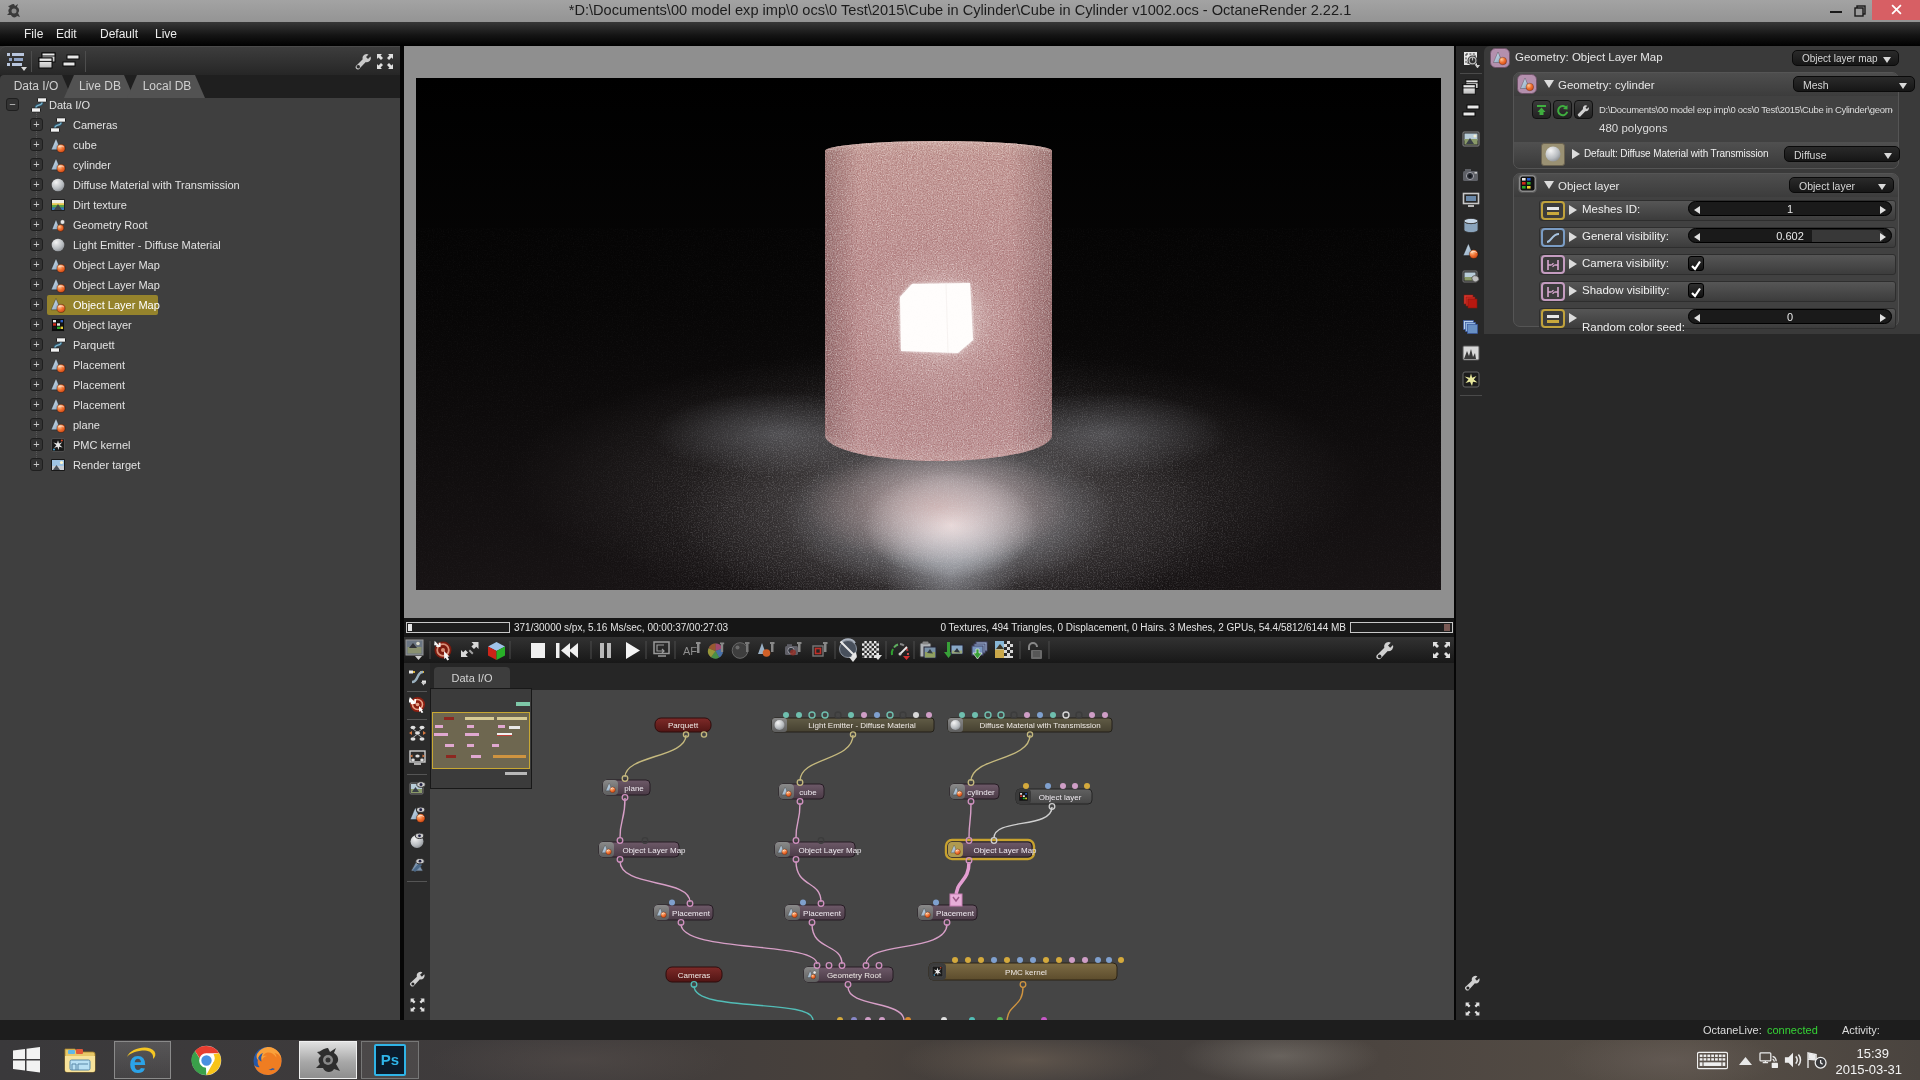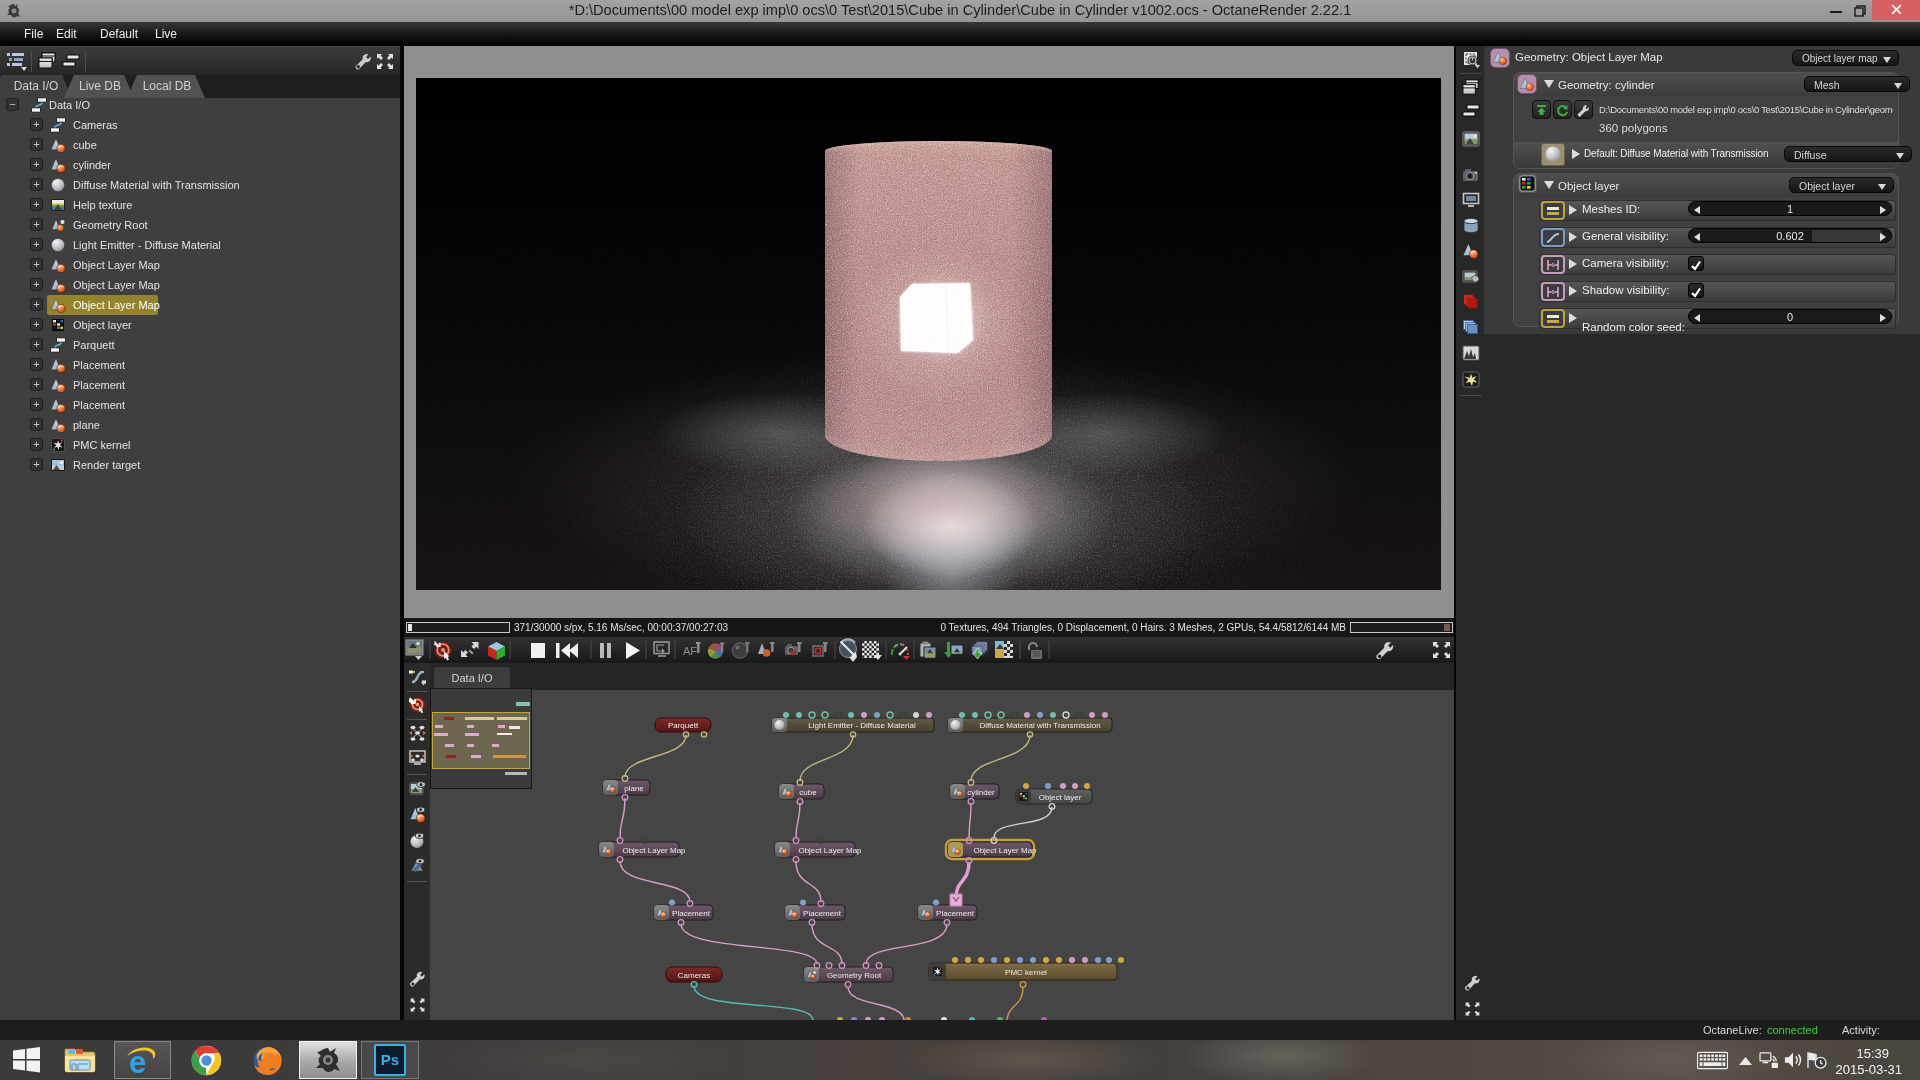--- a/index.html
+++ b/index.html
@@ -241,21 +241,21 @@
         <svg class="ticon" style="left:50px">
           <use href="#i-sph"></use>
         </svg>
         <div class="lbl" style="left:73px">Diffuse Material with Transmission</div>
       </div>
     <div class="trow" style="top:97px">
         <div class="expander" style="left:30px">+</div>
         <svg class="ticon" style="left:50px">
           <use href="#i-img"></use>
         </svg>
-        <div class="lbl" style="left:73px">Help texture</div>
+        <div class="lbl" style="left:73px">Dirt texture</div>
       </div>
     <div class="trow" style="top:117px">
         <div class="expander" style="left:30px">+</div>
         <svg class="ticon" style="left:50px">
           <use href="#i-mesh2"></use>
         </svg>
         <div class="lbl" style="left:73px">Geometry Root</div>
       </div>
     <div class="trow" style="top:137px">
         <div class="expander" style="left:30px">+</div>
@@ -1085,47 +1085,47 @@
 
   <div class="abs" style="left:57px;top:26px;width:386px;height:97px;background:#414141;border:1px solid #555;border-radius:7px"></div>
   <div class="abs" style="left:58px;top:27px;width:384px;height:23px;background:linear-gradient(#4e4e4e,#3c3c3c);border-radius:6px 6px 0 0"></div>
   <svg class="abs" style="left:61px;top:28px" width="20" height="20" viewBox="0 0 20 20">
       <rect x="0.5" y="0.5" width="19" height="19" rx="5" fill="#b490ae" stroke="#6e5268"></rect>
       <path d="M8 4 L12.5 14.5 L3.5 14.5 Z" fill="url(#gcone)" stroke="rgba(0,0,0,0.4)" stroke-width="0.6"></path>
       <circle cx="12.8" cy="13" r="3.8" fill="url(#gball)" stroke="rgba(0,0,0,0.4)" stroke-width="0.6"></circle>
     </svg>
   <i class="tri-d abs" style="left:88px;top:34px"></i>
   <div class="abs" style="left:102px;top:33px;font-size:11.5px;color:#e6e6e6">Geometry: cylinder</div>
-  <div class="abs rp-dd" style="left:348px;top:30px;width:106px;height:16px">
+  <div class="abs rp-dd" style="left:337px;top:30px;width:122px;height:16px">
       <span>Mesh</span>
       <i class="ddarrow"></i>
     </div>
 
   <div class="abs rp-btn" style="left:76px;top:54px"><svg width="13" height="13" viewBox="0 0 13 13">
         <path d="M2 2 h9" stroke="#3fae3f" stroke-width="2"></path>
         <path d="M6.5 3.5 L10.5 8 H8.5 V11 H4.5 V8 H2.5 Z" fill="#3fae3f"></path>
       </svg></div>
   <div class="abs rp-btn" style="left:97px;top:54px"><svg width="13" height="13" viewBox="0 0 13 13">
         <path d="M10.5 4 A4.6 4.6 0 1 0 11.2 7.8" fill="none" stroke="#3fae3f" stroke-width="2"></path>
         <path d="M11.5 1 L11.5 5.5 7 5 Z" fill="#3fae3f"></path>
       </svg></div>
   <div class="abs rp-btn" style="left:118px;top:54px"><svg width="13" height="13" viewBox="0 0 20 20">
         <path d="M13.5 2 a4.5 4.5 0 0 0 -4.2 5.8 L2.5 14.5 a2.6 2.6 0 1 0 3.6 3.6 L12.8 11 A4.5 4.5 0 0 0 18 5 L15.2 7.8 13 5.6 15.8 2.8 A4.5 4.5 0 0 0 13.5 2 Z" fill="#d0d0d0"></path>
       </svg></div>
   <div class="abs" style="left:143px;top:58px;font-size:9.5px;color:#dcdcdc;width:294px;overflow:hidden;letter-spacing:-0.3px">D:\Documents\00 model exp imp\0 ocs\0 Test\2015\Cube in Cylinder\geometry\cyli...</div>
-  <div class="abs" style="left:143px;top:76px;font-size:11.5px;color:#dcdcdc">360 polygons</div>
+  <div class="abs" style="left:143px;top:76px;font-size:11.5px;color:#dcdcdc">480 polygons</div>
 
   <div class="abs" style="left:58px;top:96px;width:384px;height:26px;background:linear-gradient(#505050,#3a3a3a);border-radius:0 0 6px 6px"></div>
   <div class="abs" style="left:85px;top:97px;width:24px;height:23px;background:#9a9173;border:1px solid #6a6250;border-radius:3px"></div>
   <svg class="abs" style="left:88px;top:99px" width="18" height="18" viewBox="0 0 18 18">
       <circle cx="9" cy="9" r="7.5" fill="url(#gsphere)"></circle>
     </svg>
   <i class="tri-r abs" style="left:116px;top:103px"></i>
   <div class="abs" style="left:128px;top:102px;font-size:10px;color:#efefef;letter-spacing:-0.1px">Default: Diffuse Material with Transmission</div>
-  <div class="abs rp-dd" style="left:328px;top:100px;width:128px;height:16px">
+  <div class="abs rp-dd" style="left:328px;top:100px;width:116px;height:16px">
       <span>Diffuse</span>
       <i class="ddarrow"></i>
     </div>
 
   <div class="abs" style="left:57px;top:127px;width:386px;height:154px;background:#414141;border:1px solid #555;border-radius:7px"></div>
   <div class="abs" style="left:58px;top:128px;width:384px;height:23px;background:linear-gradient(#4e4e4e,#3c3c3c);border-radius:6px 6px 0 0"></div>
   <svg class="abs" style="left:62px;top:128px" width="19" height="19" viewBox="0 0 19 19">
       <rect x="0.5" y="0.5" width="18" height="18" rx="4" fill="#8a8a8a" stroke="#555"></rect>
       <rect x="2.5" y="2.5" width="14" height="14" rx="2" fill="#101010"></rect>
       <rect x="4" y="4" width="3.6" height="2.6" fill="#e8e8e8"></rect>

